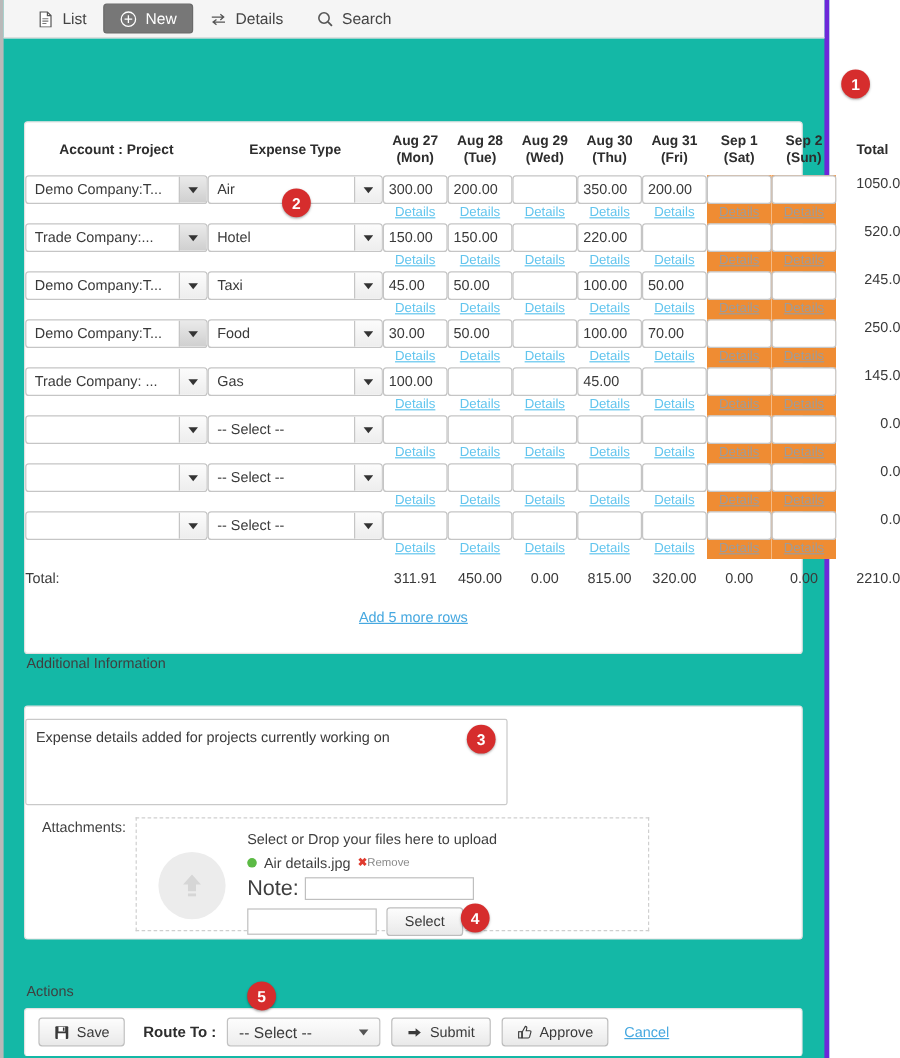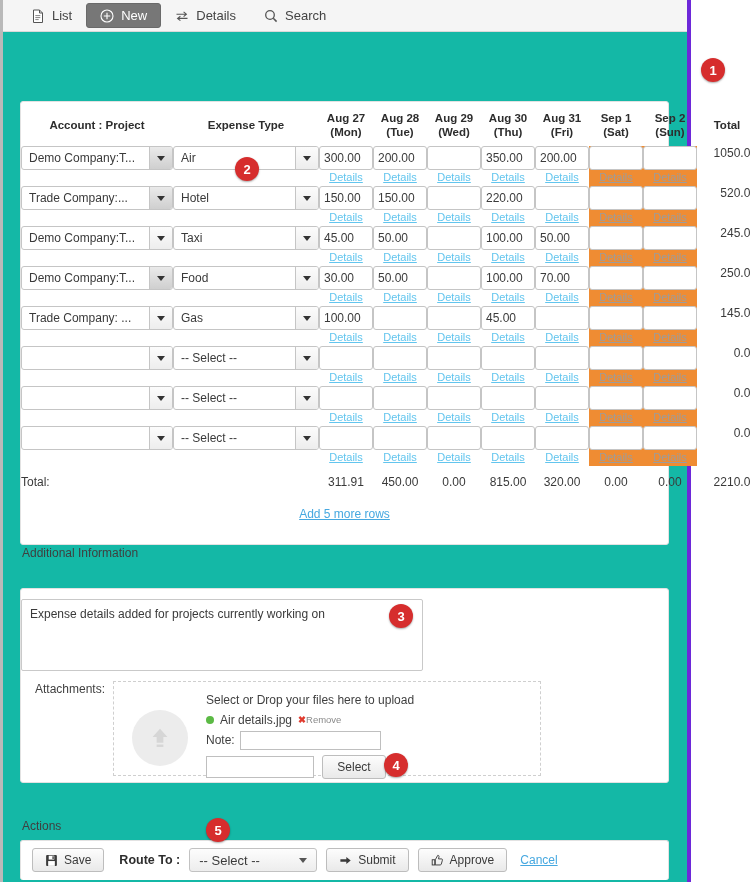--- a/index.html
+++ b/index.html
@@ -171,21 +171,21 @@
     display:flex;align-items:center;justify-content:center;margin:8px 18px 0 6px;flex:0 0 auto;
   }
   .drop-right{padding-top:4px;}
   .drop-title{font-size:12px;color:#3f3f3f;margin-bottom:6px;}
   .file-line{display:flex;align-items:center;gap:6px;margin-bottom:4px;}
   .dot{width:8px;height:8px;border-radius:50%;background:#5cba45;display:inline-block;}
   .fname{font-size:12px;color:#3f3f3f;}
   .remove{font-size:9.5px;color:#8a8a8a;cursor:pointer;white-space:nowrap;}
   .remove .x{color:#e03b2f;font-weight:bold;}
   .note-line{display:flex;align-items:center;gap:5px;margin-bottom:5px;}
-  .note-lbl{font-size:12px;color:#3f3f3f;}
+  .note-lbl{font-size:18px;color:#3f3f3f;}
   .note-in{
     width:141px;height:19px;box-sizing:border-box;border:1px solid #bfbfbf;background:#fff;
     font-family:"Liberation Sans", sans-serif;font-size:11px;padding:0 4px;outline:none;
   }
   .sel-line{display:flex;align-items:center;gap:8px;margin-top:3px;}
   .sel-in{
     width:108px;height:22px;box-sizing:border-box;border:1px solid #bfbfbf;background:#fff;
     font-family:"Liberation Sans", sans-serif;font-size:11px;padding:0 4px;outline:none;
   }
   .btn-gray{

